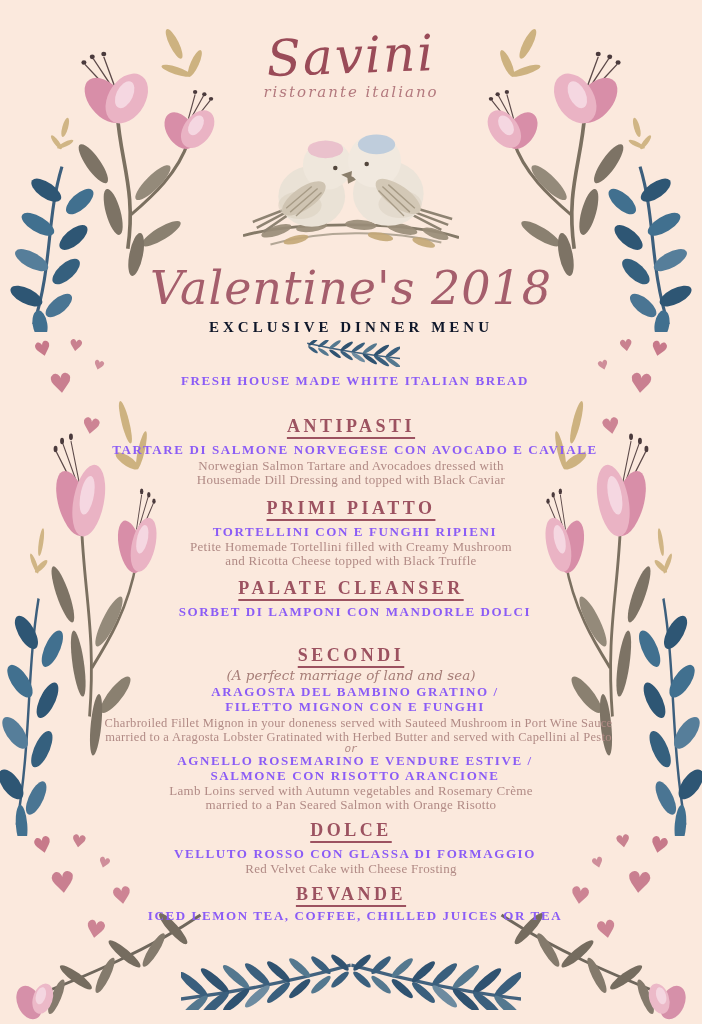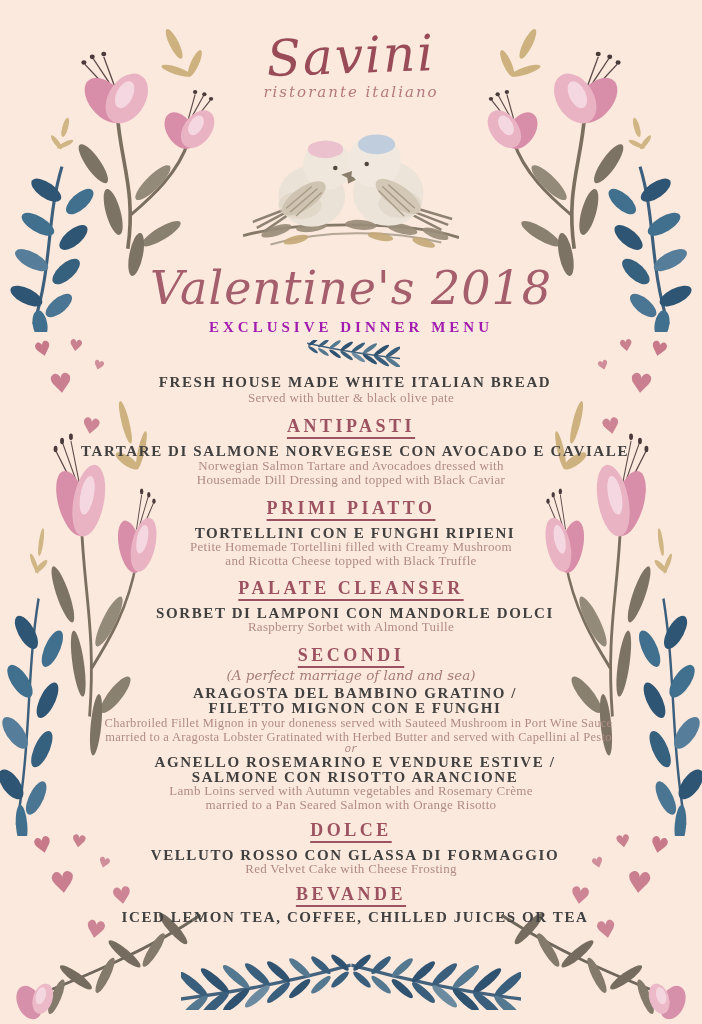--- a/index.html
+++ b/index.html
@@ -21,28 +21,28 @@
   }
   .logo-tagline{
     top:84px;font-size:15px;font-style:italic;color:#b3797e;
     font-family:"DejaVu Serif",serif;letter-spacing:2px;
   }
   .menu-title{
     top:262px;font-size:46px;font-style:italic;color:#a55e6c;
     font-family:"DejaVu Serif",serif;letter-spacing:1px;
   }
   .menu-subtitle{
-    top:319px;font-size:15px;color:#a21caf;letter-spacing:4px;font-weight:bold;
+    top:319px;font-size:15px;color:#0f172a;letter-spacing:4px;font-weight:bold;
   }
   .heading{
     font-size:18px;font-weight:bold;color:#9c5260;letter-spacing:3.5px;
     text-decoration:underline;text-decoration-thickness:1.5px;text-underline-offset:5px;
   }
   .dish{
-    font-size:15px;font-weight:bold;color:#404040;letter-spacing:1.6px;margin-left:8px;
+    font-size:13px;font-weight:bold;color:#8b5cf6;letter-spacing:1.6px;margin-left:8px;
   }
   .desc{
     font-size:13px;color:#b18a85;letter-spacing:.3px;
   }
   .desc-wide{font-size:12.5px;margin-left:15px;}
   .note{
     font-size:13.5px;font-style:italic;color:#a67d77;
     font-family:"DejaVu Serif",serif;
   }
   .or-sep{
@@ -269,35 +269,33 @@
       </g>
     </svg>
 
   <div class="line logo-name">Savini</div>
   <div class="line logo-tagline">ristorante italiano</div>
 
   <div class="line menu-title">Valentine's 2018</div>
   <div class="line menu-subtitle">EXCLUSIVE DINNER MENU</div>
 
   <div class="line dish" style="top:374px">FRESH HOUSE MADE WHITE ITALIAN BREAD</div>
-  <div class="line desc" style="top:391px">Served with butter &amp; black olive pate</div>
 
   <div class="line heading" style="top:416px">ANTIPASTI</div>
   <div class="line dish" style="top:443px">TARTARE DI SALMONE NORVEGESE CON AVOCADO E CAVIALE</div>
   <div class="line desc" style="top:459px">Norwegian Salmon Tartare and Avocadoes dressed with</div>
   <div class="line desc" style="top:473px">Housemade Dill Dressing and topped with Black Caviar</div>
 
   <div class="line heading" style="top:498px">PRIMI PIATTO</div>
   <div class="line dish" style="top:525px">TORTELLINI CON E FUNGHI RIPIENI</div>
   <div class="line desc" style="top:540px">Petite Homemade Tortellini filled with Creamy Mushroom</div>
   <div class="line desc" style="top:554px">and Ricotta Cheese topped with Black Truffle</div>
 
   <div class="line heading" style="top:578px">PALATE CLEANSER</div>
   <div class="line dish" style="top:605px">SORBET DI LAMPONI CON MANDORLE DOLCI</div>
-  <div class="line desc" style="top:620px">Raspberry Sorbet with Almond Tuille</div>
 
   <div class="line heading" style="top:645px">SECONDI</div>
   <div class="line note" style="top:668px">(A perfect marriage of land and sea)</div>
   <div class="line dish" style="top:685px">ARAGOSTA DEL BAMBINO GRATINO /</div>
   <div class="line dish" style="top:700px">FILETTO MIGNON CON E FUNGHI</div>
   <div class="line desc desc-wide" style="top:716px">Charbroiled Fillet Mignon in your doneness served with Sauteed Mushroom in Port Wine Sauce</div>
   <div class="line desc desc-wide" style="top:730px">married to a Aragosta Lobster Gratinated with Herbed Butter and served with Capellini al Pesto</div>
   <div class="line or-sep" style="top:743px">or</div>
   <div class="line dish" style="top:769px">SALMONE CON RISOTTO ARANCIONE</div>
   <div class="line dish" style="top:754px">AGNELLO ROSEMARINO E VENDURE ESTIVE /</div>

